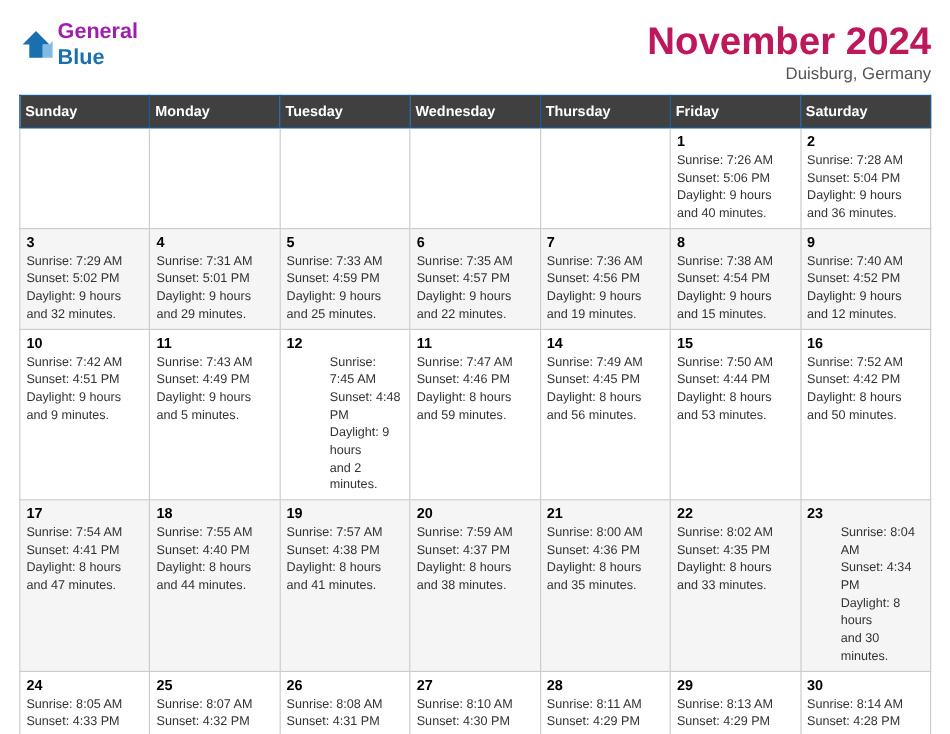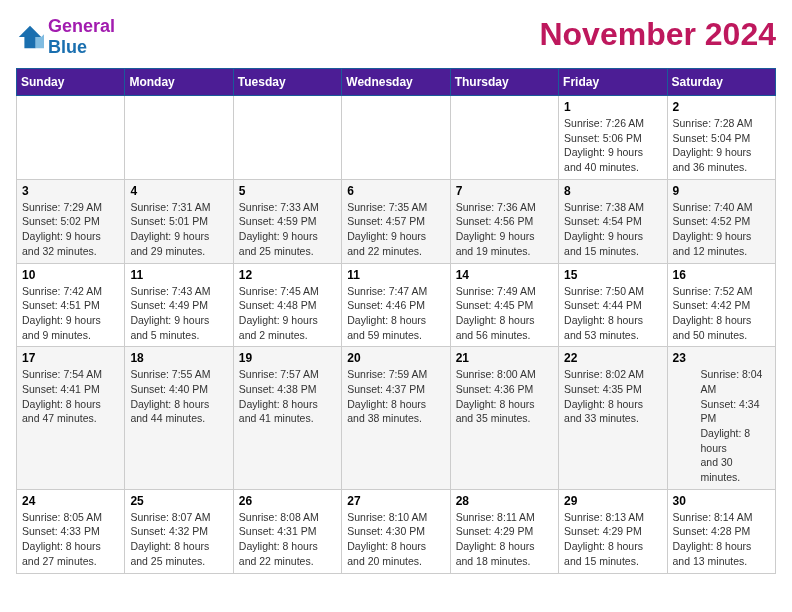--- a/index.html
+++ b/index.html
@@ -36,21 +36,21 @@
     .location {
       font-size: 14px;
       color: #555;
     }
     .calendar {
       width: 100%;
       border-collapse: collapse;
       font-size: 11px;
     }
     .calendar th {
-      background: #4c1d95;
+      background: #404040;
       color: #fff;
       padding: 6px 4px;
       text-align: left;
       font-size: 12px;
       border: 1px solid #1a5a9a;
     }
     .calendar td {
       border: 1px solid #ccc;
       padding: 4px 5px;
       vertical-align: top;
@@ -87,20 +87,21 @@
       <polygon points="20,4 36,20 28,20 28,36 12,36 12,20 4,20" fill="#1a6faf"></polygon>
       <polygon points="36,20 40,16 40,36 28,36 28,20" fill="#4a9fd4" opacity="0.7"></polygon>
     </svg>
     <div>
       <span style="font-size:18px;font-weight:bold;color:#a21caf;">General</span><br>
       <span style="font-size:18px;font-weight:bold;color:#1a6faf;">Blue</span>
     </div>
   </div>
   <div class="title-block">
     <div class="month-title">November 2024</div>
+    <div class="location">Duisburg, Germany</div>
   </div>
 </div>
 
 <table class="calendar">
   <thead>
     <tr>
     <th>Sunday</th>
         <th>Monday</th>
         <th>Tuesday</th>
         <th>Wednesday</th>
@@ -192,21 +193,21 @@
         </td>
         <td>
           <div class="day-number">11</div>
           <div class="day-info" style="white-space: pre-line;">Sunrise: 7:43 AM
 Sunset: 4:49 PM
 Daylight: 9 hours
 and 5 minutes.</div>
         </td>
         <td>
           <div class="day-number">12</div>
-          <div class="day-info" style="white-space: pre-line;">Sunrise: 7:45 AM
+          <div class="day-info" style="white-space: pre-line; margin-left: 36px;">Sunrise: 7:45 AM
 Sunset: 4:48 PM
 Daylight: 9 hours
 and 2 minutes.</div>
         </td>
         <td>
           <div class="day-number">11</div>
           <div class="day-info" style="white-space: pre-line;">Sunrise: 7:47 AM
 Sunset: 4:46 PM
 Daylight: 8 hours
 and 59 minutes.</div>

